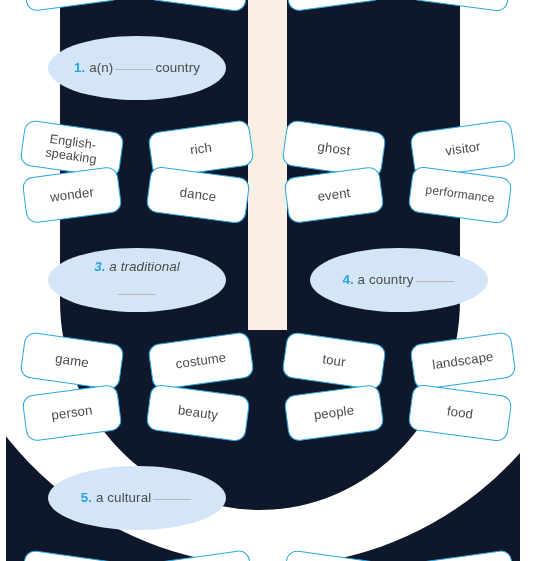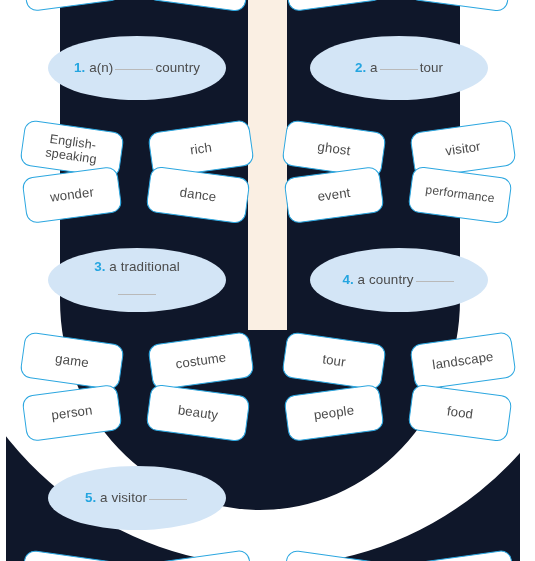--- a/index.html
+++ b/index.html
@@ -65,21 +65,21 @@
     color: #24a5e0;
     font-weight: bold;
   }
   .blank {
     display: inline-block;
     width: 38px;
     border-bottom: 1.6px solid #b9b9b9;
     vertical-align: 2px;
     margin: 0 2px;
   }
-  .prompt.wrap .prompt-text { line-height: 1.9; }
+  .prompt.wrap .prompt-text { line-height: 1.9; font-style: italic; }
 
   
   .card {
     position: absolute;
     box-sizing: border-box;
     border: 1.7px solid #2ca7e0;
     border-radius: 11px;
     background: #ffffff;
     display: flex;
     align-items: center;
@@ -136,26 +136,20 @@
       </div>
     </div>
     <div class="card slot-tl">island</div>
     <div class="card slot-tr">land</div>
     <div class="card slot-bl two-line" style="white-space:pre-line;">English-
 speaking</div>
     <div class="card slot-br">rich</div>
   </div>
 
   <div class="group" style="left:270px; top:-26px;">
-    <div class="prompt">
-      <div class="prompt-text">
-        <span class="prompt-num">2.</span>
-        <span>a</span><span class="blank"></span><span>tour</span>
-      </div>
-    </div>
     <div class="card slot-tl">city</div>
     <div class="card slot-tr">boat</div>
     <div class="card slot-bl">ghost</div>
     <div class="card slot-br">visitor</div>
   </div>
 
   <div class="group" style="left:8px; top:186px;">
     <div class="prompt wrap">
       <div class="prompt-text">
         <span class="prompt-num">3.</span>
@@ -178,21 +172,21 @@
     <div class="card slot-tl">event</div>
     <div class="card slot-tr small">performance</div>
     <div class="card slot-bl">tour</div>
     <div class="card slot-br">landscape</div>
   </div>
 
   <div class="group" style="left:8px; top:404px;">
     <div class="prompt">
       <div class="prompt-text">
         <span class="prompt-num">5.</span>
-        <span>a visitor</span><span class="blank"></span>
+        <span>a cultural</span><span class="blank"></span>
       </div>
     </div>
     <div class="card slot-tl">person</div>
     <div class="card slot-tr">beauty</div>
     <div class="card slot-bl">wonder</div>
     <div class="card slot-br">attraction</div>
   </div>
 
   <div class="group" style="left:270px; top:404px;">
     <div class="card slot-tl">people</div>

